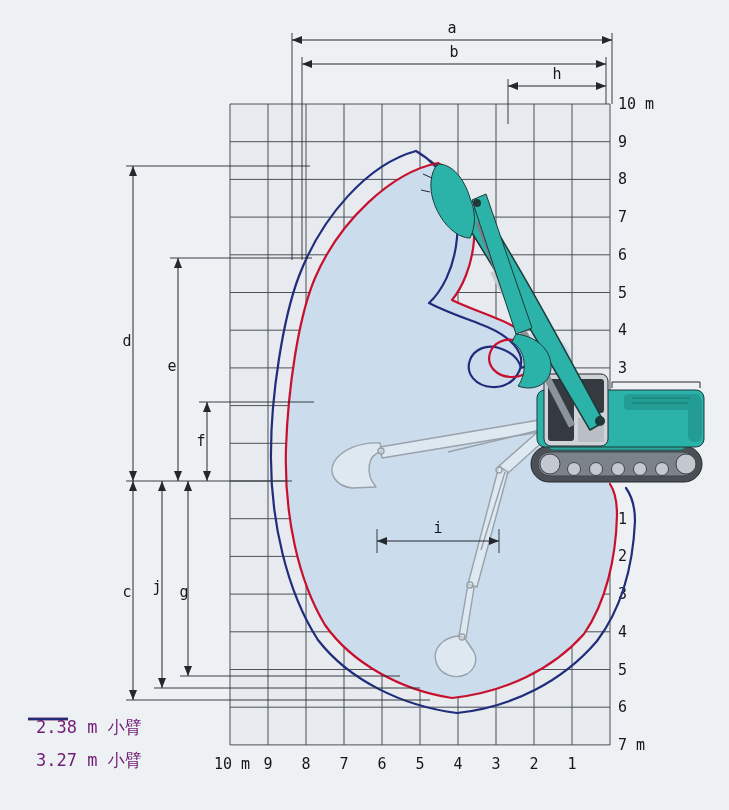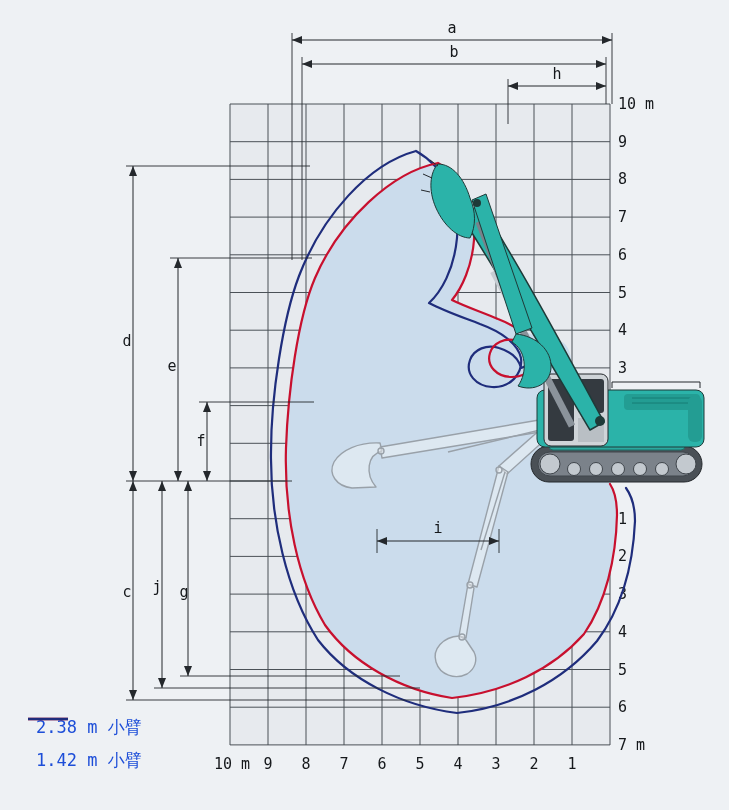--- a/index.html
+++ b/index.html
@@ -8,21 +8,21 @@
   svg{position:absolute;left:0;top:0;}
   .tick{font:15px "DejaVu Sans Mono",monospace;fill:#15181b;}
   .dimlabel{font:15px "DejaVu Sans Mono",monospace;fill:#15181b;}
   .gridline{stroke:#4b5157;stroke-width:1;fill:none;}
   .dimline{stroke:#24282c;stroke-width:1;fill:none;}
   .extline{stroke:#24282c;stroke-width:0.9;fill:none;}
   .curve{fill:none;stroke-width:2.2;stroke-linecap:round;stroke-linejoin:round;}
   .ghost{stroke:#99a1a9;stroke-width:1.4;fill:#f4f7f9;fill-opacity:0.45;stroke-linejoin:round;}
   .legend{position:absolute;left:26px;top:714px;}
   .legend-row{display:flex;align-items:center;height:26px;margin-bottom:7px;}
-  .legend-row span{margin-left:10px;font:17px "DejaVu Sans Mono",monospace;color:#1d4ed8;}
+  .legend-row span{margin-left:10px;font:17px "DejaVu Sans Mono",monospace;color:#701a75;}
 </style>
 </head>
 <body>
 
 <div class="page">
 <svg width="729" height="810" viewBox="0 0 729 810">
   <defs>
     <marker id="arr" viewBox="0 0 10 8" refX="10" refY="4" markerWidth="10" markerHeight="8" orient="auto-start-reverse">
       <path d="M0,0 L10,4 L0,8 Z" fill="#24282c"></path>
     </marker>
@@ -186,16 +186,16 @@
   <div class="legend-row">
     <svg width="44" height="10">
       <line x1="2" y1="5" x2="42" y2="5" stroke="#c8102e" stroke-width="2.5"></line>
     </svg>
     <span>2.38 m 小臂</span>
   </div>
   <div class="legend-row">
     <svg width="44" height="10">
       <line x1="2" y1="5" x2="42" y2="5" stroke="#1f2d7c" stroke-width="2.5"></line>
     </svg>
-    <span>1.42 m 小臂</span>
+    <span>3.27 m 小臂</span>
   </div>
 </div>
 </div>
 
 </body></html>

